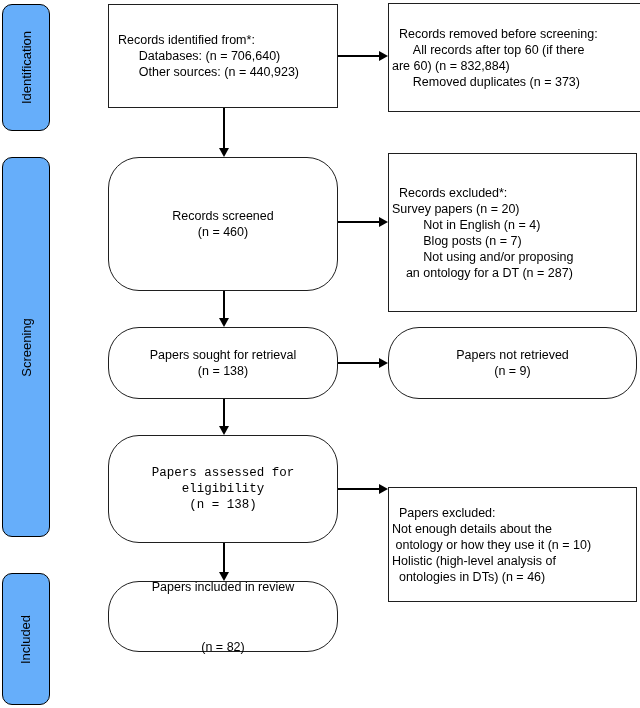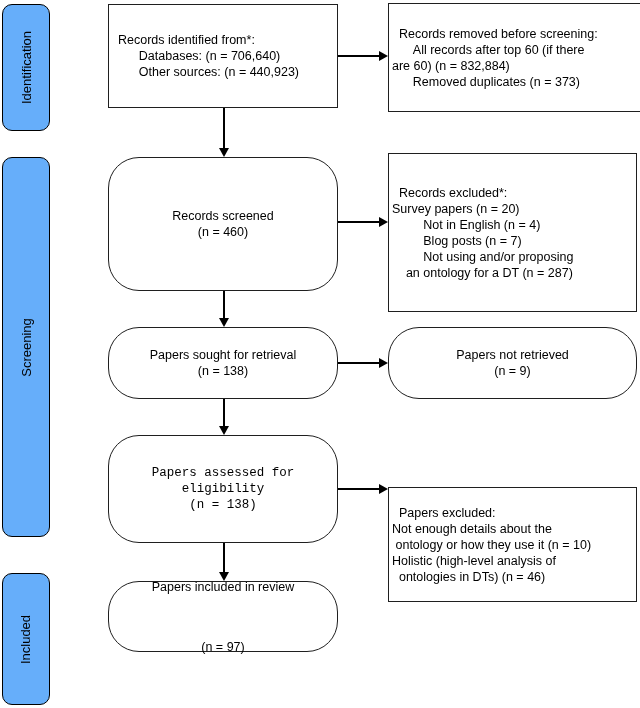--- a/index.html
+++ b/index.html
@@ -74,21 +74,21 @@
     <div class="ln">(n = 138)</div>
   </div>
 
   <div class="fbox center" style="left:108px;top:435px;width:230px;height:108px;font-family:Liberation Mono, monospace;">
     <div class="ln">Papers assessed for eligibility</div>
     <div class="ln">(n = 138)</div>
   </div>
 
   <div class="fbox center" style="left:108px;top:581px;width:230px;height:71px;gap:44px;">
     <div class="ln">Papers included in review</div>
-    <div class="ln">(n = 97)</div>
+    <div class="ln">(n = 82)</div>
   </div>
 
   <div class="fbox left" style="left:388px;top:3px;width:301px;height:109px;">
     <div class="ln">  Records removed before screening:</div>
     <div class="ln">      All records after top 60 (if there</div>
     <div class="ln">are 60) (n = 832,884)</div>
     <div class="ln">      Removed duplicates (n = 373)</div>
   </div>
 
   <div class="fbox left" style="left:388px;top:153px;width:249px;height:159px;">

